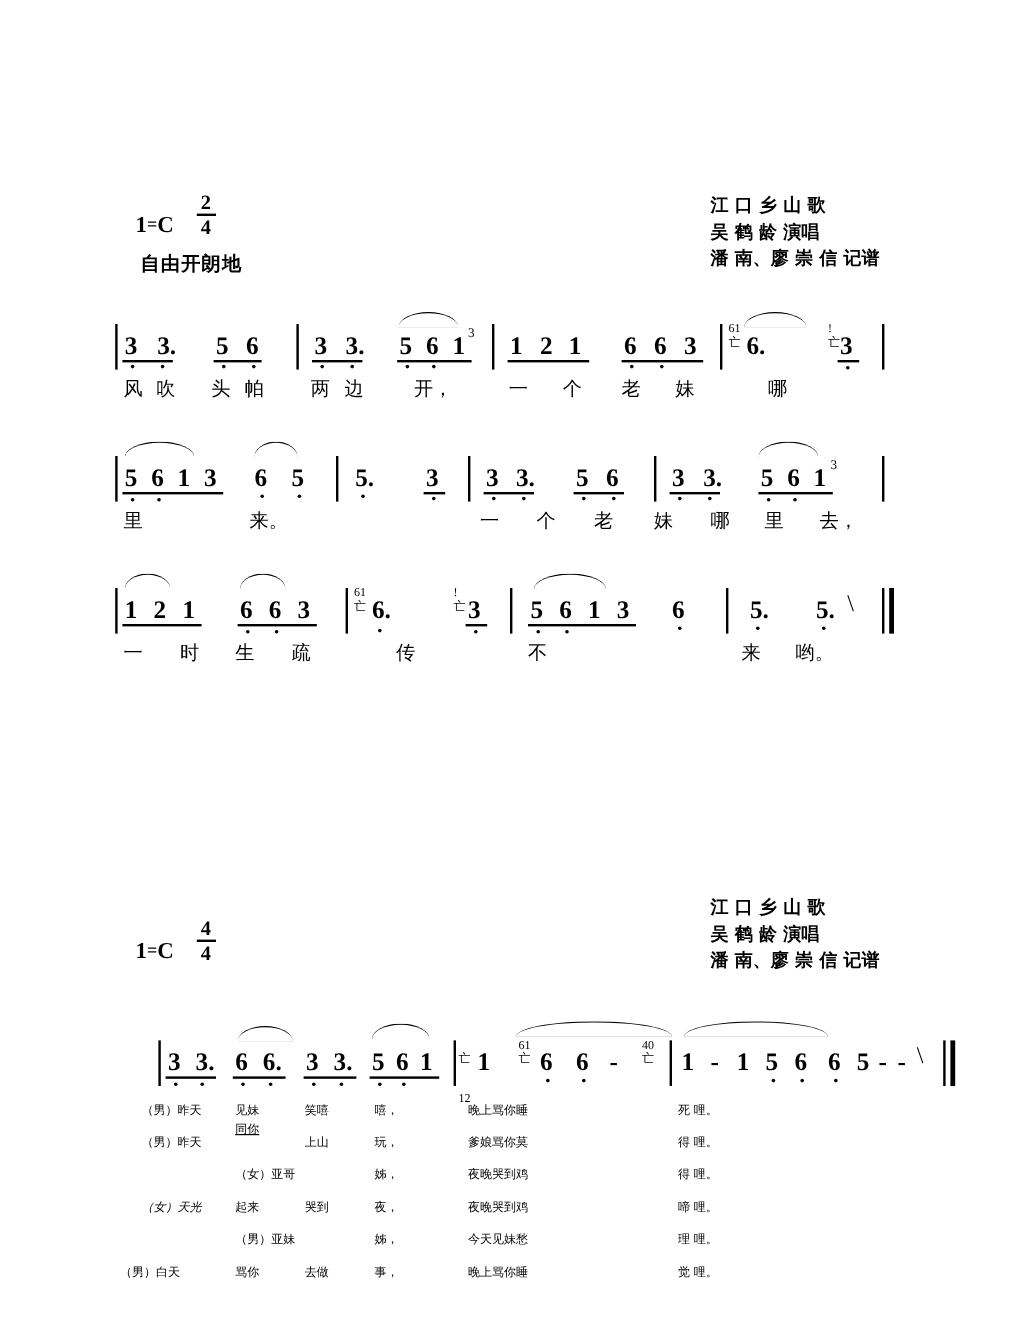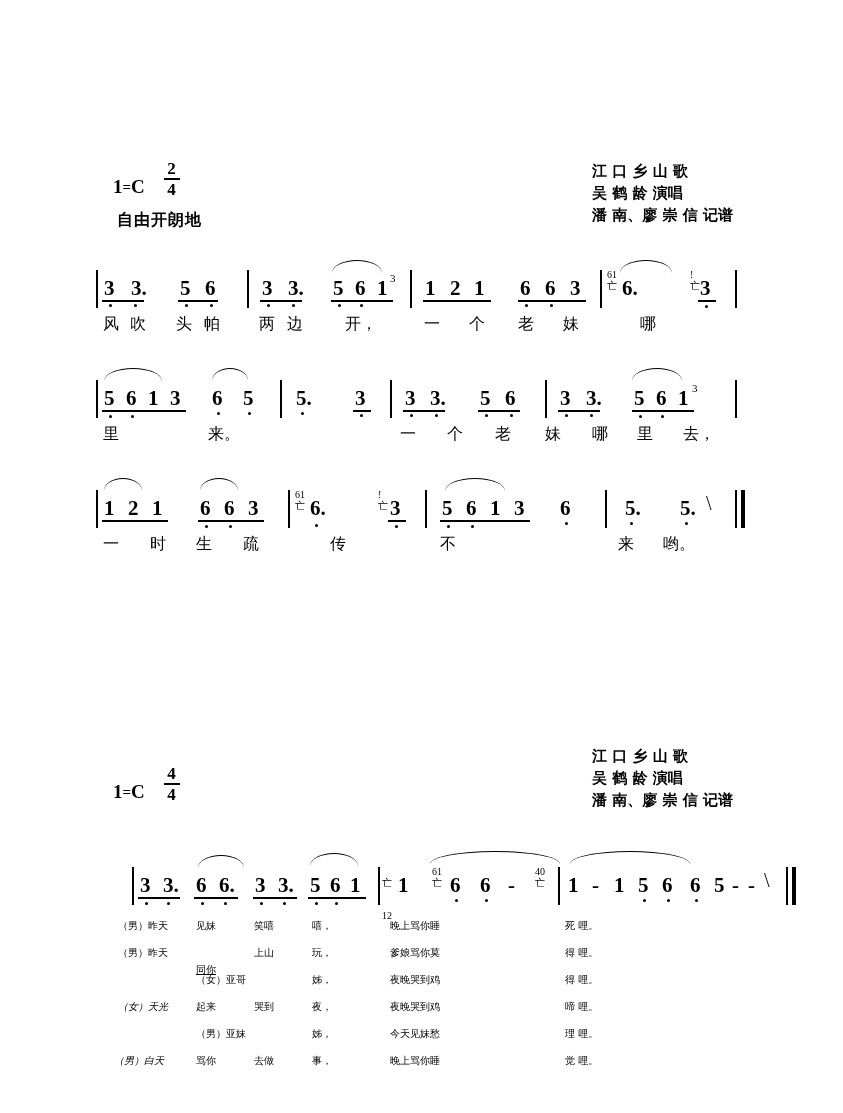--- a/index.html
+++ b/index.html
@@ -463,21 +463,21 @@
   <div style="position:absolute; left:0; top:913px; width:843px;">
 
     <div class="lyric-table" style="left:118px; top:0px;"><span>（男）</span><span>昨天</span></div>
     <div class="lyric-table" style="left:196px; top:0px;"><span>见妹</span></div>
     <div class="lyric-table" style="left:254px; top:0px;"><span>笑嘻</span></div>
     <div class="lyric-table" style="left:312px; top:0px;"><span>嘻，</span></div>
     <div class="lyric-table" style="left:390px; top:0px;"><span>晚上骂你睡</span></div>
     <div class="lyric-table" style="left:565px; top:0px;"><span>死 哩。</span></div>
 
     <div class="lyric-table" style="left:118px; top:27px;"><span>（男）</span><span>昨天</span></div>
-    <div class="lyric-table" style="left:196px; top:44px;text-decoration:underline;"><span>同你</span></div>
+    <div class="lyric-table" style="left:196px; top:16px;text-decoration:underline;"><span>同你</span></div>
     <div class="lyric-table" style="left:254px; top:27px;"><span>上山</span></div>
     <div class="lyric-table" style="left:312px; top:27px;"><span>玩，</span></div>
     <div class="lyric-table" style="left:390px; top:27px;"><span>爹娘骂你莫</span></div>
     <div class="lyric-table" style="left:565px; top:27px;"><span>得 哩。</span></div>
 
     <div class="lyric-table" style="left:196px; top:54px;"><span>（女）</span><span>亚哥</span></div>
     <div class="lyric-table" style="left:312px; top:54px;"><span>姊，</span></div>
     <div class="lyric-table" style="left:390px; top:54px;"><span>夜晚哭到鸡</span></div>
     <div class="lyric-table" style="left:565px; top:54px;"><span>得 哩。</span></div>
 
@@ -486,21 +486,21 @@
     <div class="lyric-table" style="left:254px; top:81px;"><span>哭到</span></div>
     <div class="lyric-table" style="left:312px; top:81px;"><span>夜，</span></div>
     <div class="lyric-table" style="left:390px; top:81px;"><span>夜晚哭到鸡</span></div>
     <div class="lyric-table" style="left:565px; top:81px;"><span>啼 哩。</span></div>
 
     <div class="lyric-table" style="left:196px; top:108px;"><span>（男）</span><span>亚妹</span></div>
     <div class="lyric-table" style="left:312px; top:108px;"><span>姊，</span></div>
     <div class="lyric-table" style="left:390px; top:108px;"><span>今天见妹愁</span></div>
     <div class="lyric-table" style="left:565px; top:108px;"><span>理 哩。</span></div>
 
-    <div class="lyric-table" style="left:114px; top:135px;font-style:italic;"><span>（男）</span><span>白天</span></div>
+    <div class="lyric-table" style="left:100px; top:135px;"><span>（男）</span><span>白天</span></div>
     <div class="lyric-table" style="left:196px; top:135px;"><span>骂你</span></div>
     <div class="lyric-table" style="left:254px; top:135px;"><span>去做</span></div>
     <div class="lyric-table" style="left:312px; top:135px;"><span>事，</span></div>
     <div class="lyric-table" style="left:390px; top:135px;"><span>晚上骂你睡</span></div>
     <div class="lyric-table" style="left:565px; top:135px;"><span>觉 哩。</span></div>
   </div>
 
 </div>
 
 </body></html>

